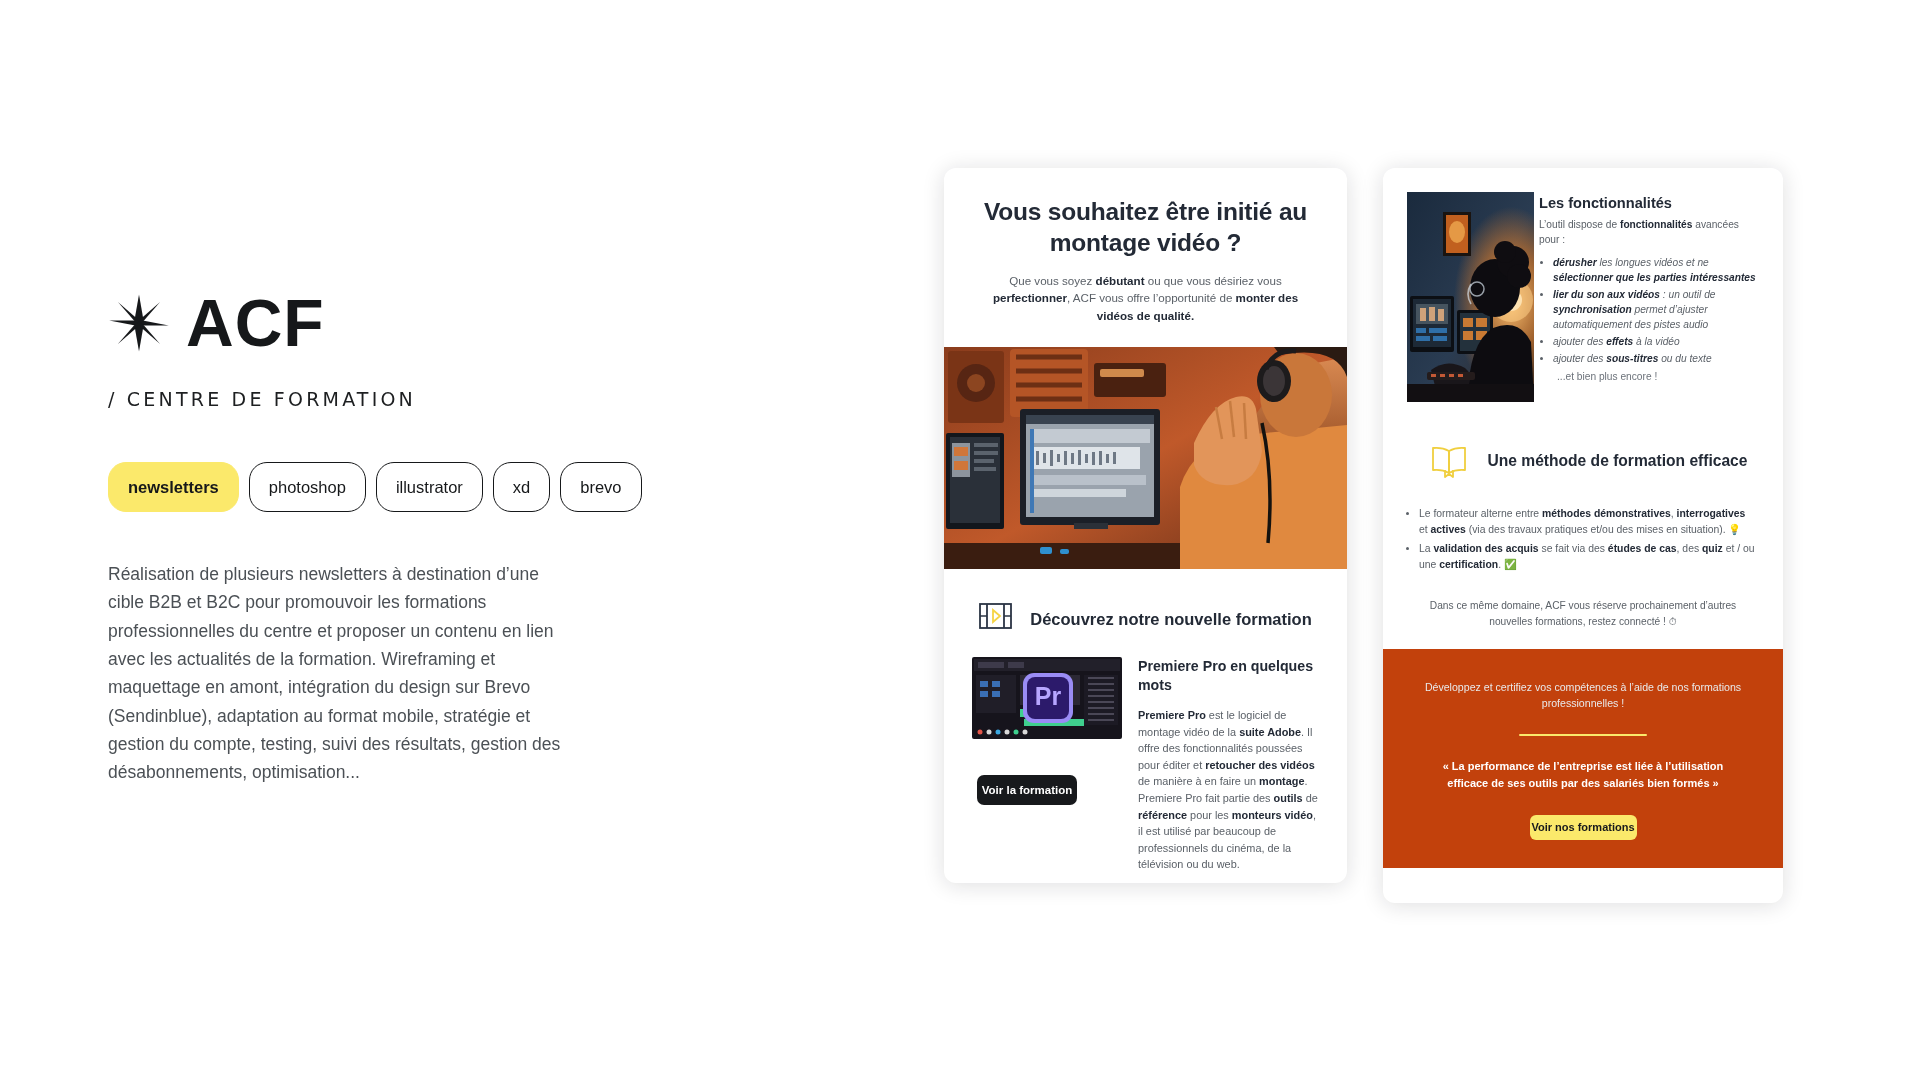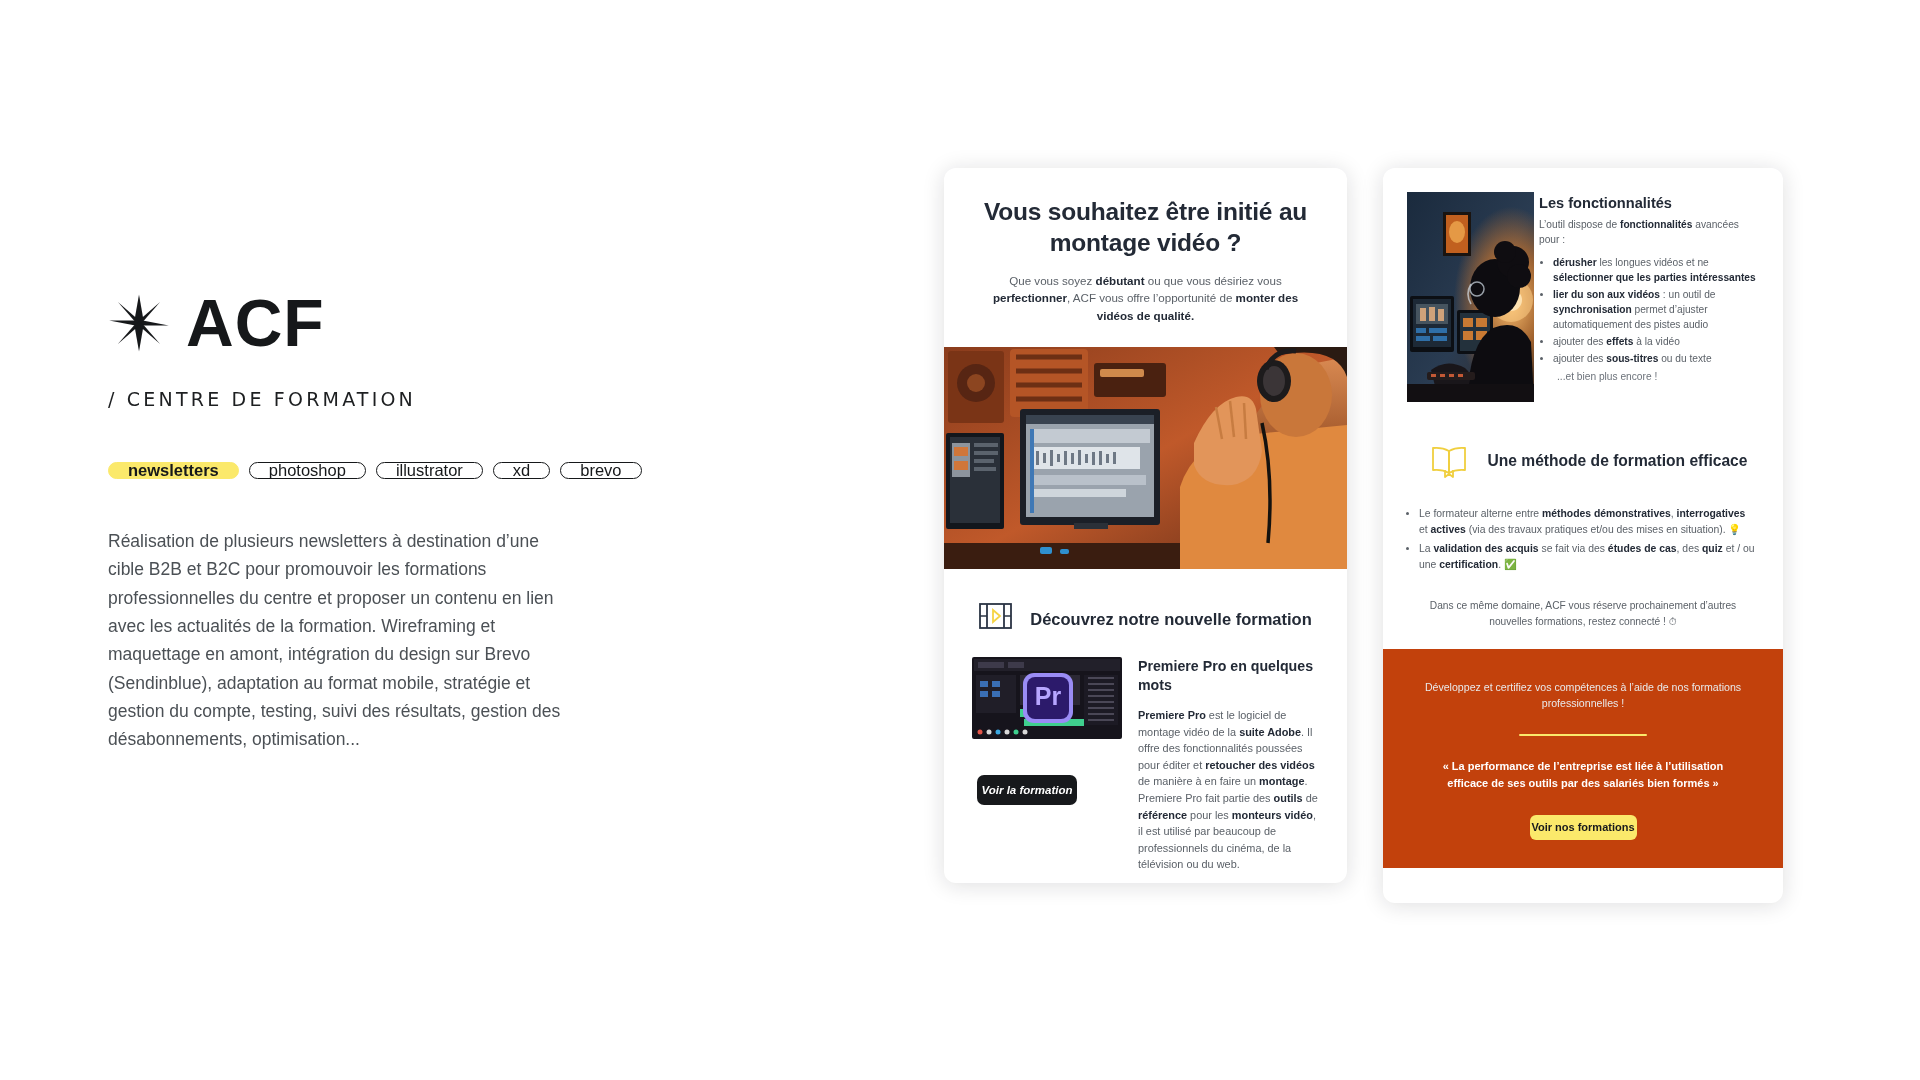--- a/index.html
+++ b/index.html
@@ -20,21 +20,21 @@
     font-size: 66px; font-weight: bold; letter-spacing: 1px;
     color: #16181a; line-height: 1; font-family: "Liberation Sans", sans-serif;
   }
   .brand-sub {
     margin-top: 32px; font-size: 19px; letter-spacing: 3.2px;
     color: #1d1f21; font-family: "DejaVu Sans", sans-serif; font-weight: 400;
   }
 
   .tag-row { margin-top: 52px; display: flex; gap: 10px; align-items: center; }
   .tag {
-    height: 17px; padding: 0 19px; border-radius: 18px;
+    height: 50px; padding: 0 19px; border-radius: 18px;
     display: inline-flex; align-items: center; justify-content: center;
     font-size: 16.5px; color: #16181a; border: 1.6px solid #16181a;
     background: transparent; white-space: nowrap;
   }
   .tag.is-active { background: #fbe96b; border-color: #fbe96b; font-weight: bold; }
 
   .desc {
     margin-top: 48px; width: 470px;
     font-size: 17.5px; line-height: 1.62; color: #4b5055;
   }
@@ -69,40 +69,40 @@
   .film-icon { width: 33px; height: 26px; flex: none; }
   .section-title { font-size: 16.5px; font-weight: bold; color: #232a36; }
 
   .promo { display: flex; gap: 16px; padding: 22px 24px 0 28px; }
   .promo-left { width: 150px; flex: none; }
   .thumb { width: 150px; height: 82px; display: block; border-radius: 2px; }
   .btn-dark {
     margin-top: 36px; margin-left: 5px; width: 100px; height: 30px;
     background: #17191c; color: #ffffff; border-radius: 7px; border: none;
     font-size: 11.5px; font-weight: bold; display: flex;
-    align-items: center; justify-content: center; cursor: pointer; font-style: italic;
+    align-items: center; justify-content: center; cursor: pointer;
   }
   .promo-right { flex: 1; }
   .promo-title {
     font-size: 14.2px; font-weight: bold; color: #232a36; line-height: 1.36;
   }
   .promo-body {
     margin-top: 12px; font-size: 10.9px; line-height: 1.52; color: #5b6168;
   }
   .promo-body b { color: #232a36; }
 
   
   .feat { display: flex; gap: 5px; padding: 24px 22px 0 24px; }
   .feat-img { width: 127px; height: 210px; flex: none; display: block; }
   .feat-text { flex: 1; padding-top: 3px; }
   .feat-title { font-size: 14.6px; font-weight: bold; color: #232a36; }
   .feat-intro { margin-top: 6px; font-size: 10.2px; line-height: 1.5; color: #5b6168; }
   .feat-intro b { color: #232a36; }
   .feat-list { margin: 7px 0 0 14px; font-size: 10.2px; line-height: 1.48; color: #5b6168; }
-  .feat-list li { margin-bottom: 2px; }
+  .feat-list li { margin-bottom: 2px; font-style: italic; }
   .feat-list b { color: #232a36; }
   .feat-more { margin-top: 5px; margin-left: 18px; font-size: 10.2px; color: #6c727a; }
 
   .method-row {
     display: flex; align-items: center; justify-content: center;
     gap: 20px; padding: 42px 20px 0; margin-left: 11px;
   }
   .book-icon { width: 38px; height: 34px; flex: none; }
   .method-title { font-size: 15.6px; font-weight: bold; color: #232a36; }
 

